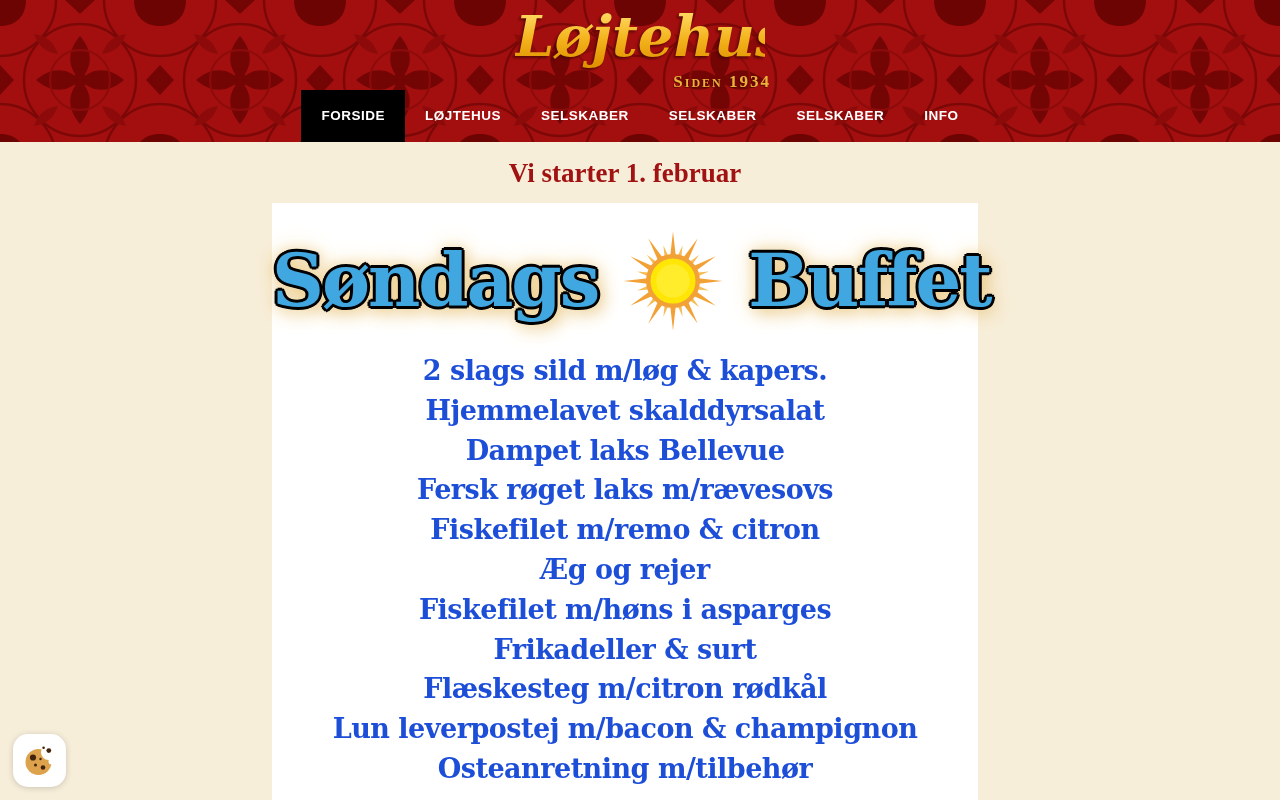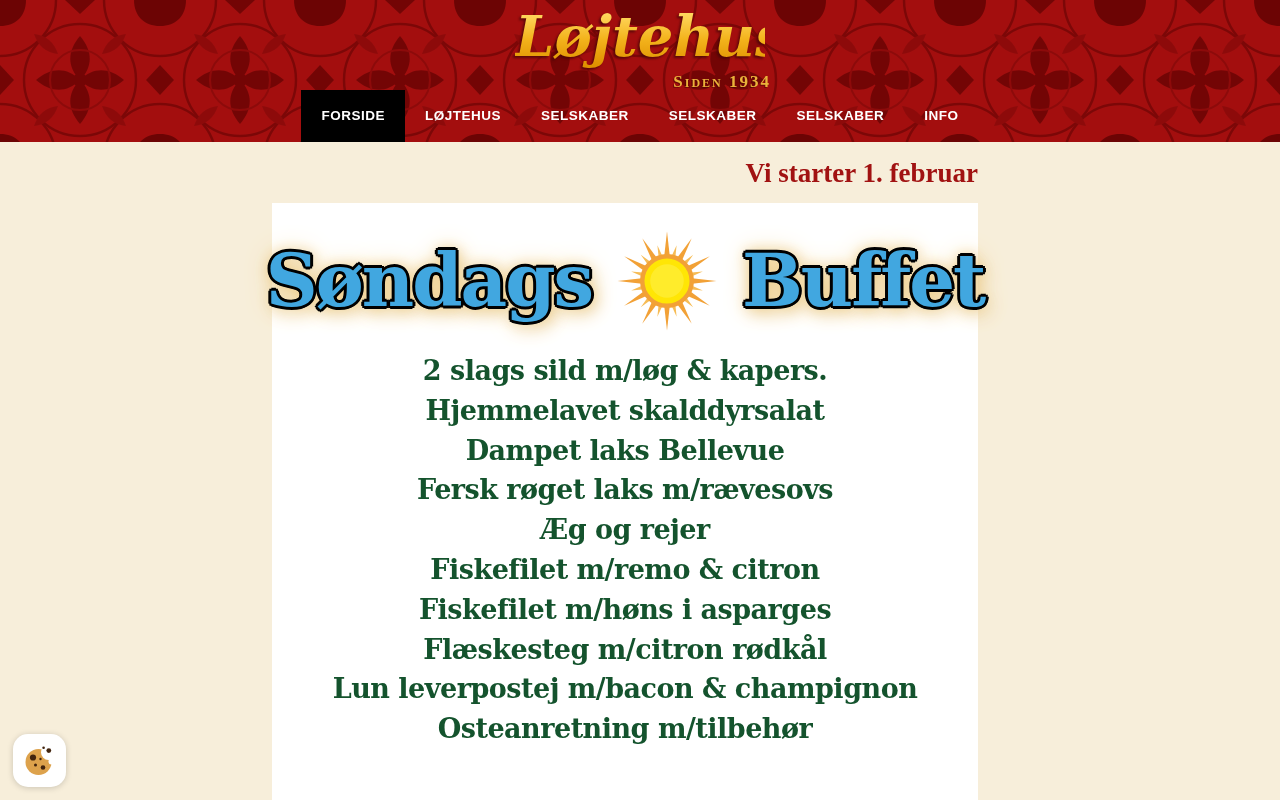--- a/index.html
+++ b/index.html
@@ -89,39 +89,38 @@
   }
   .nav-item.active { background: #000000; }
 
   
   .content {
     width: 706px;
     margin-left: 272px;
   }
   .page-heading {
     margin: 16px 0 14px 0;
-    text-align: right;
+    text-align: center;
     font-family: "Liberation Serif", serif;
     font-weight: bold;
     font-size: 27px;
     color: #a11212;
   }
 
   
   .poster {
     width: 706px;
     background: #ffffff;
     padding: 10px 0 60px 0;
     min-height: 660px;
   }
   .poster-title {
     height: 136px;
     display: flex;
     align-items: center;
-    justify-content: center;
     gap: 20px;
   }
   .pt {
     font-family: "DejaVu Serif", serif;
     font-weight: bold;
     font-size: 72px;
     line-height: 1;
     color: #41a7e0;
     letter-spacing: -2px;
     white-space: nowrap;
@@ -132,21 +131,21 @@
   }
   .sun { flex: 0 0 auto; margin: 0 2px; }
 
   .menu-list { margin-top: 2px; }
   .menu-line {
     text-align: center;
     font-family: "DejaVu Serif", serif;
     font-weight: bold;
     font-size: 27px;
     line-height: 39.8px;
-    color: #14532d;
+    color: #1d4ed8;
     letter-spacing: -0.5px;
     white-space: nowrap;
   }
 
   
   .cookie-btn {
     position: absolute;
     left: 13px;
     bottom: 13px;
     width: 53px;
@@ -270,23 +269,24 @@
             <circle r="19" fill="#fff04a" opacity="0.55"></circle>
           </svg>
           <span class="pt">Buffet</span>
         </div>
 
         <div class="menu-list" id="menu-list">
             <div class="menu-line">2 slags sild m/løg &amp; kapers.</div>
             <div class="menu-line">Hjemmelavet skalddyrsalat</div>
             <div class="menu-line">Dampet laks Bellevue</div>
             <div class="menu-line">Fersk røget laks m/rævesovs</div>
+            <div class="menu-line">Fiskefilet m/remo &amp; citron</div>
             <div class="menu-line">Æg og rejer</div>
-            <div class="menu-line">Fiskefilet m/remo &amp; citron</div>
             <div class="menu-line">Fiskefilet m/høns i asparges</div>
+            <div class="menu-line">Frikadeller &amp; surt</div>
             <div class="menu-line">Flæskesteg m/citron rødkål</div>
             <div class="menu-line">Lun leverpostej m/bacon &amp; champignon</div>
             <div class="menu-line">Osteanretning m/tilbehør</div>
           </div>
       </div>
     </div>
   </main>
 
   <button class="cookie-btn">
     <svg viewBox="0 0 36 36" width="36" height="36" xmlns="http://www.w3.org/2000/svg">

